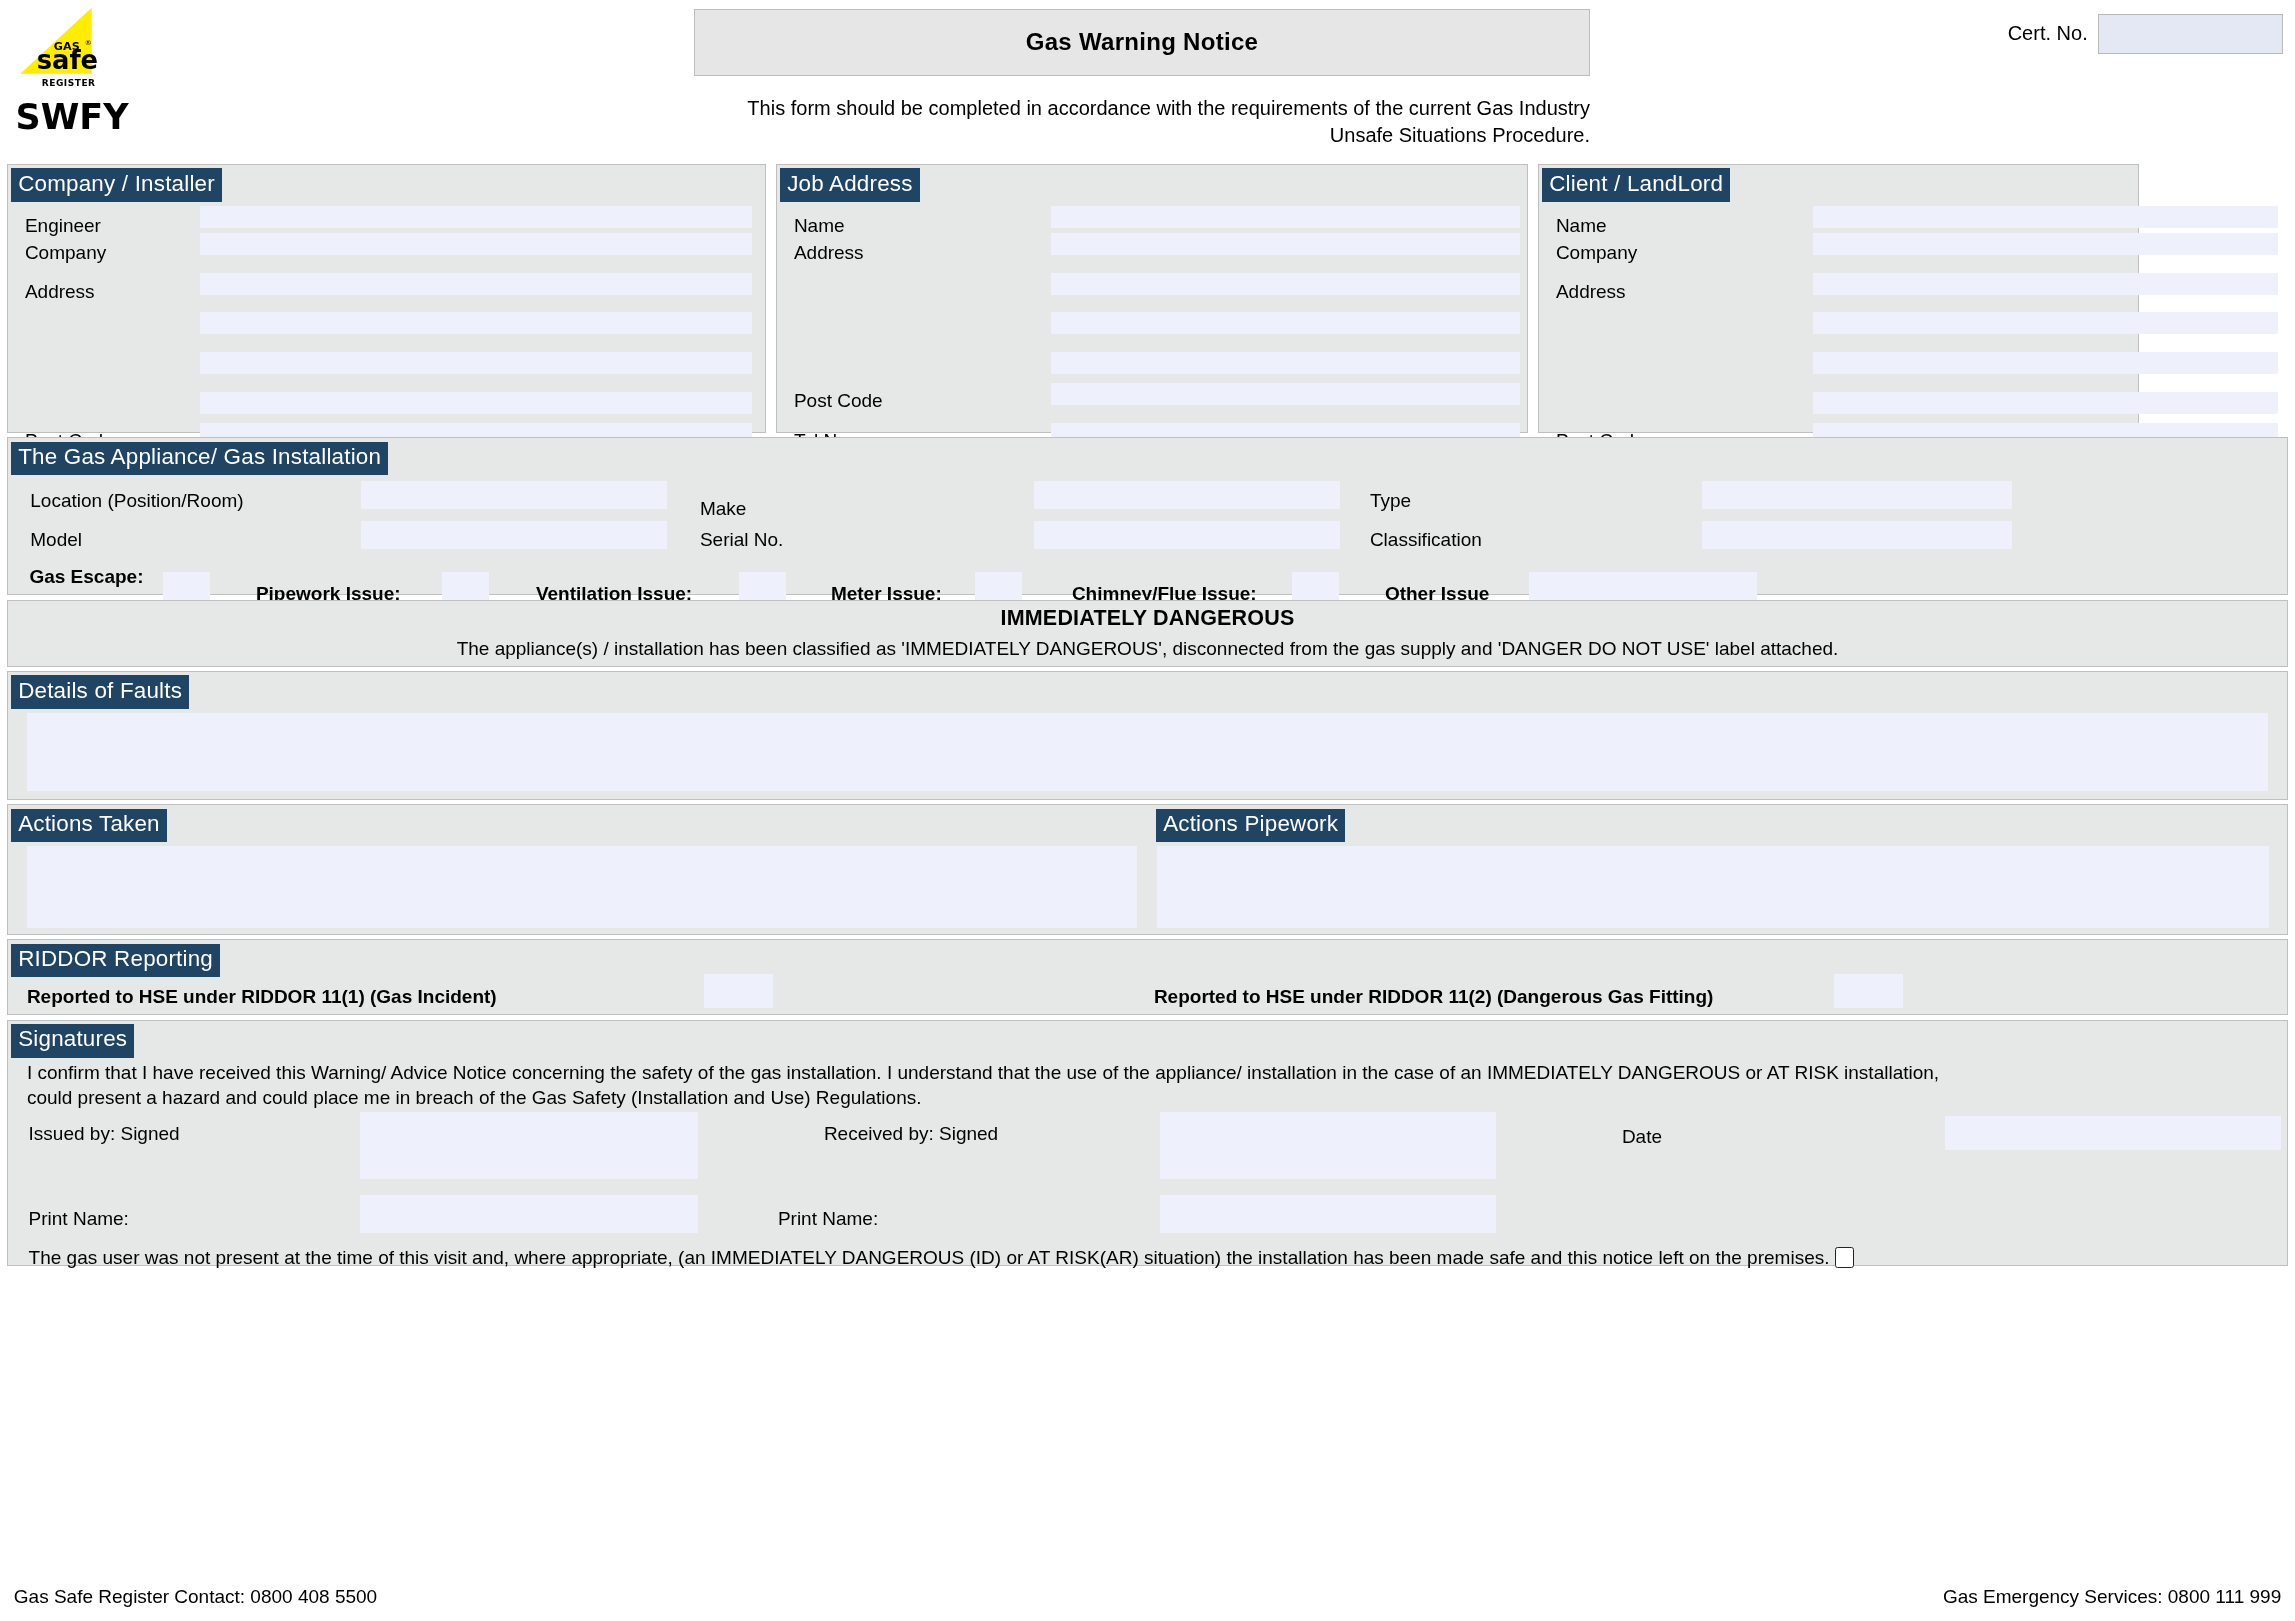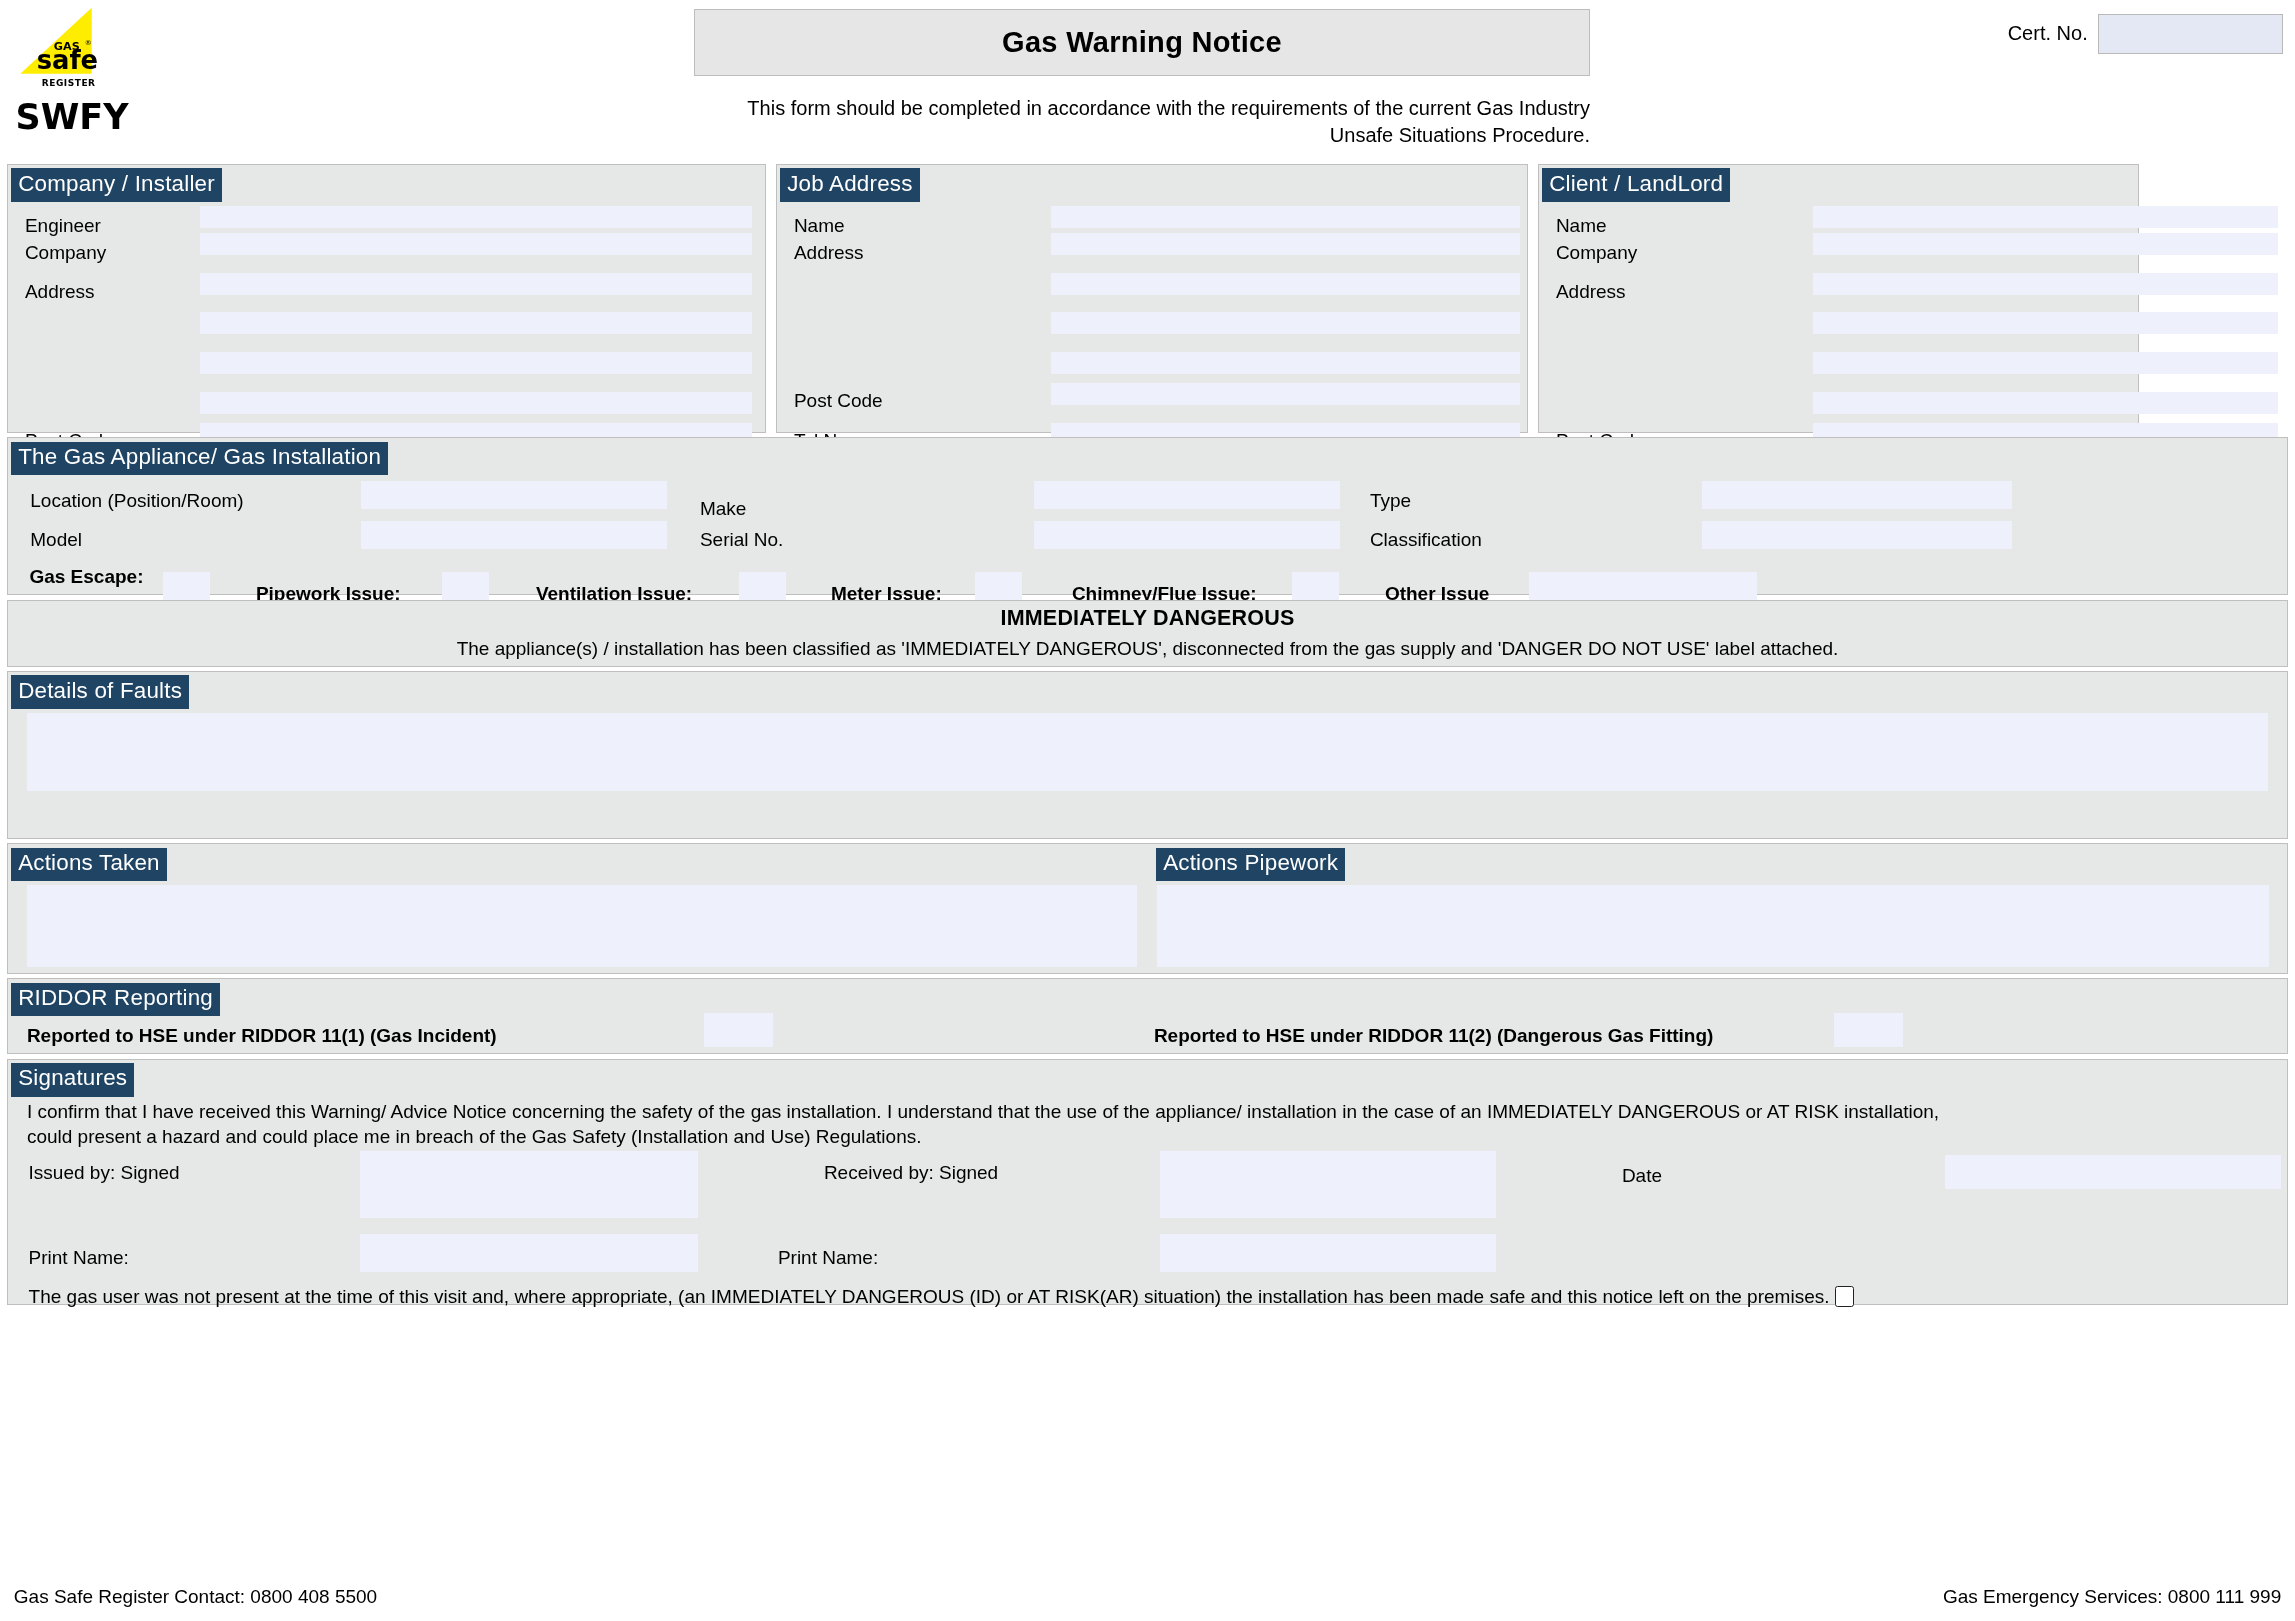--- a/index.html
+++ b/index.html
@@ -43,21 +43,21 @@
     position: absolute;
     left: 694px; top: 8.6px;
     width: 896px; height: 67px;
     background: #e6e6e6;
     border: 0.9px solid #bdbdbd;
     display: flex;
     align-items: center;
     justify-content: center;
   }
   .title-box .title-text {
-    font-size: 29px;
+    font-size: 24px;
     font-weight: bold;
     letter-spacing: 0.3px;
   }
   .subtitle {
     position: absolute;
     left: 694px; top: 95px;
     width: 896px;
     text-align: right;
     font-size: 20px;
     line-height: 1.33;
@@ -125,21 +125,21 @@
     height: 67px;
     text-align: center;
     padding-top: 5.2px;
   }
   .danger .d1 { font-size: 21.5px; font-weight: bold; letter-spacing: 0.2px; }
   .danger .d2 { font-size: 19px; margin-top: 6.9px; }
 
   
   .faults {
     margin: 4.3px 6.9px 0 6.9px;
-    height: 168px;
+    height: 129px;
     position: relative;
   }
   .actions {
     margin: 4.3px 6.9px 0 6.9px;
     height: 131px;
     position: relative;
   }
   .riddor {
     margin: 4.3px 6.9px 0 6.9px;
     height: 76px;

